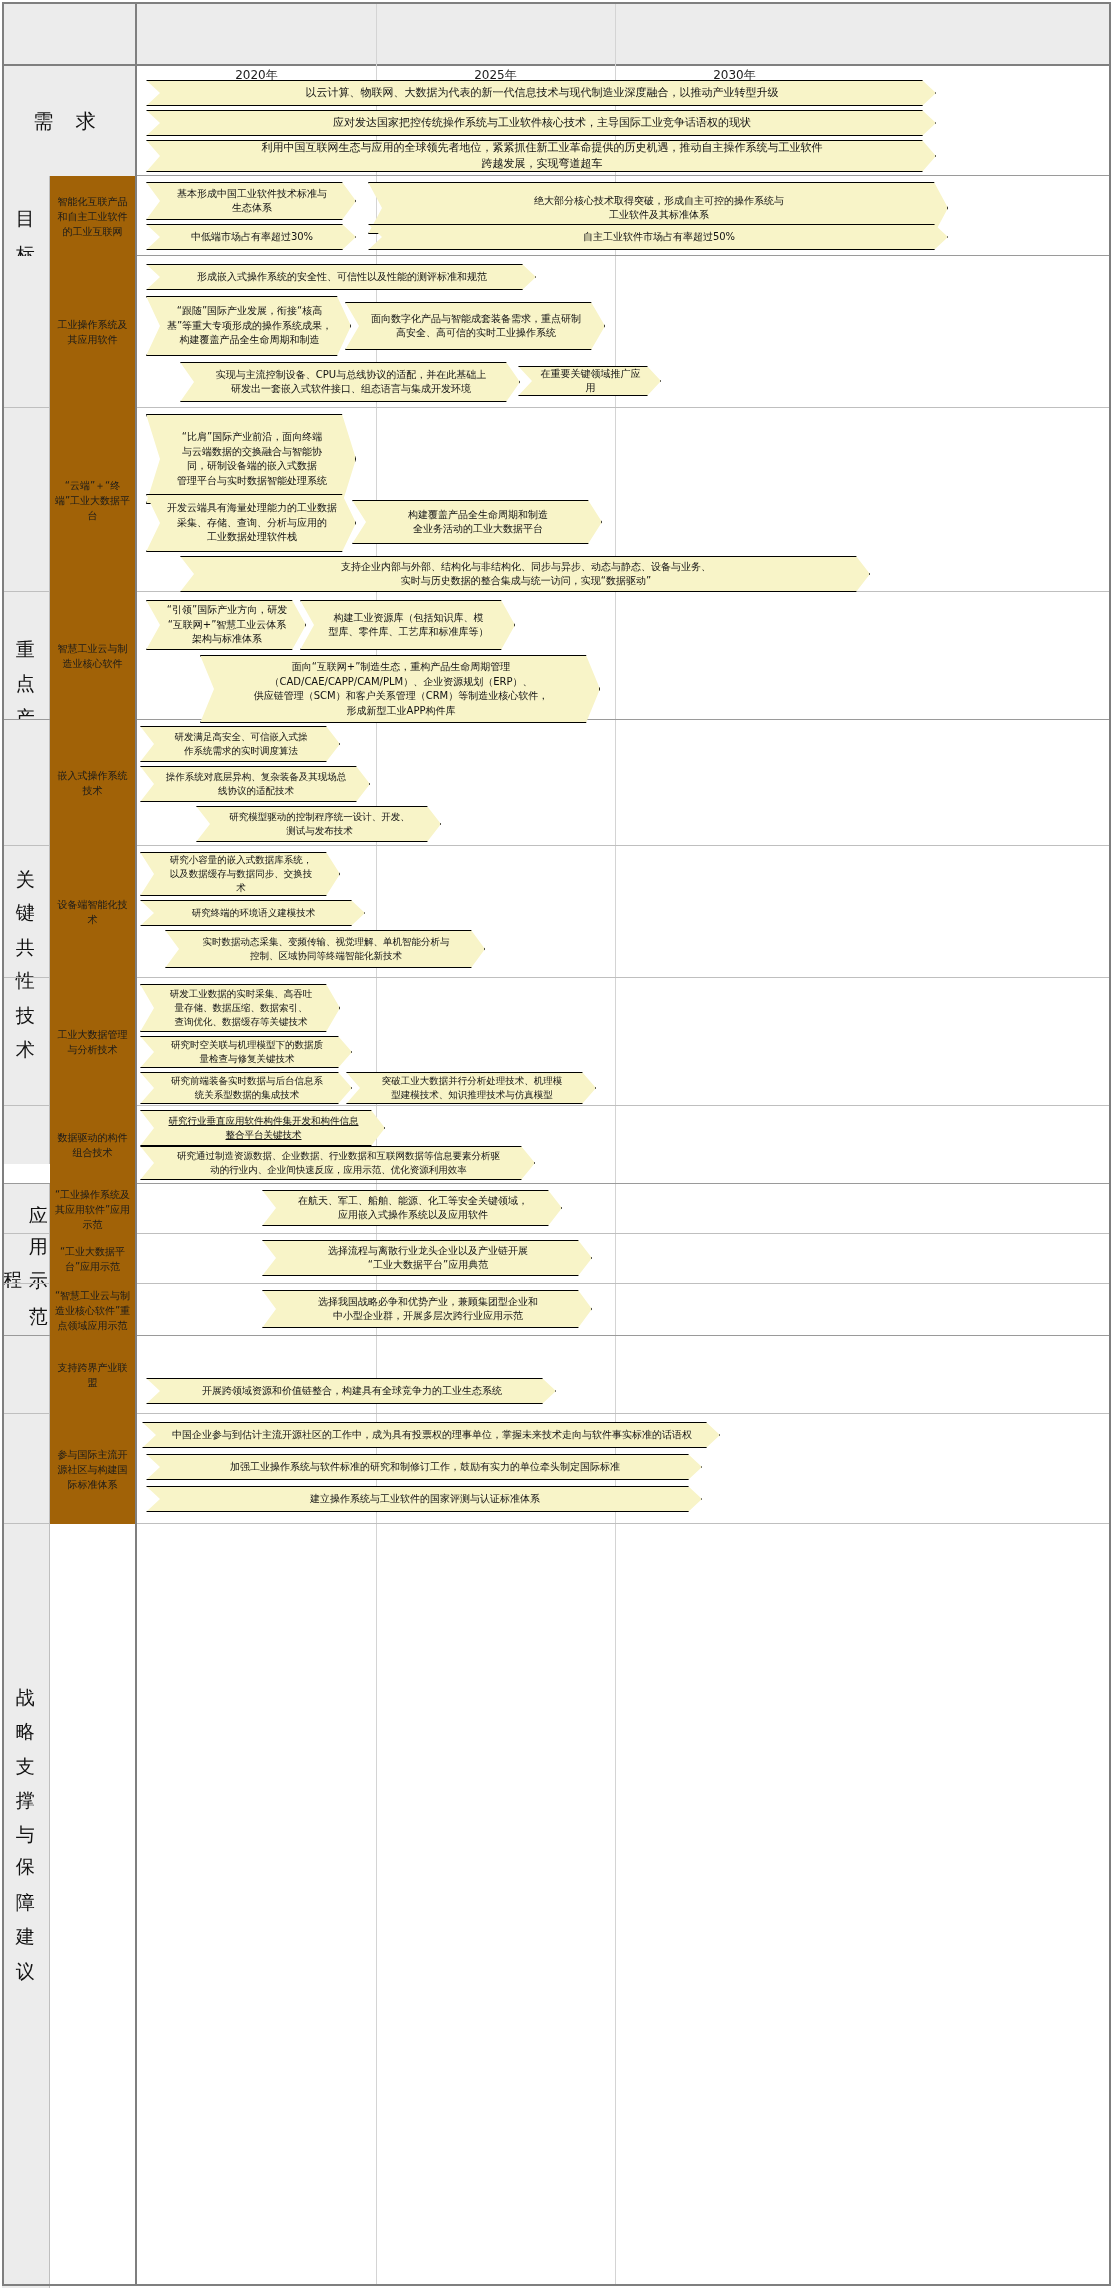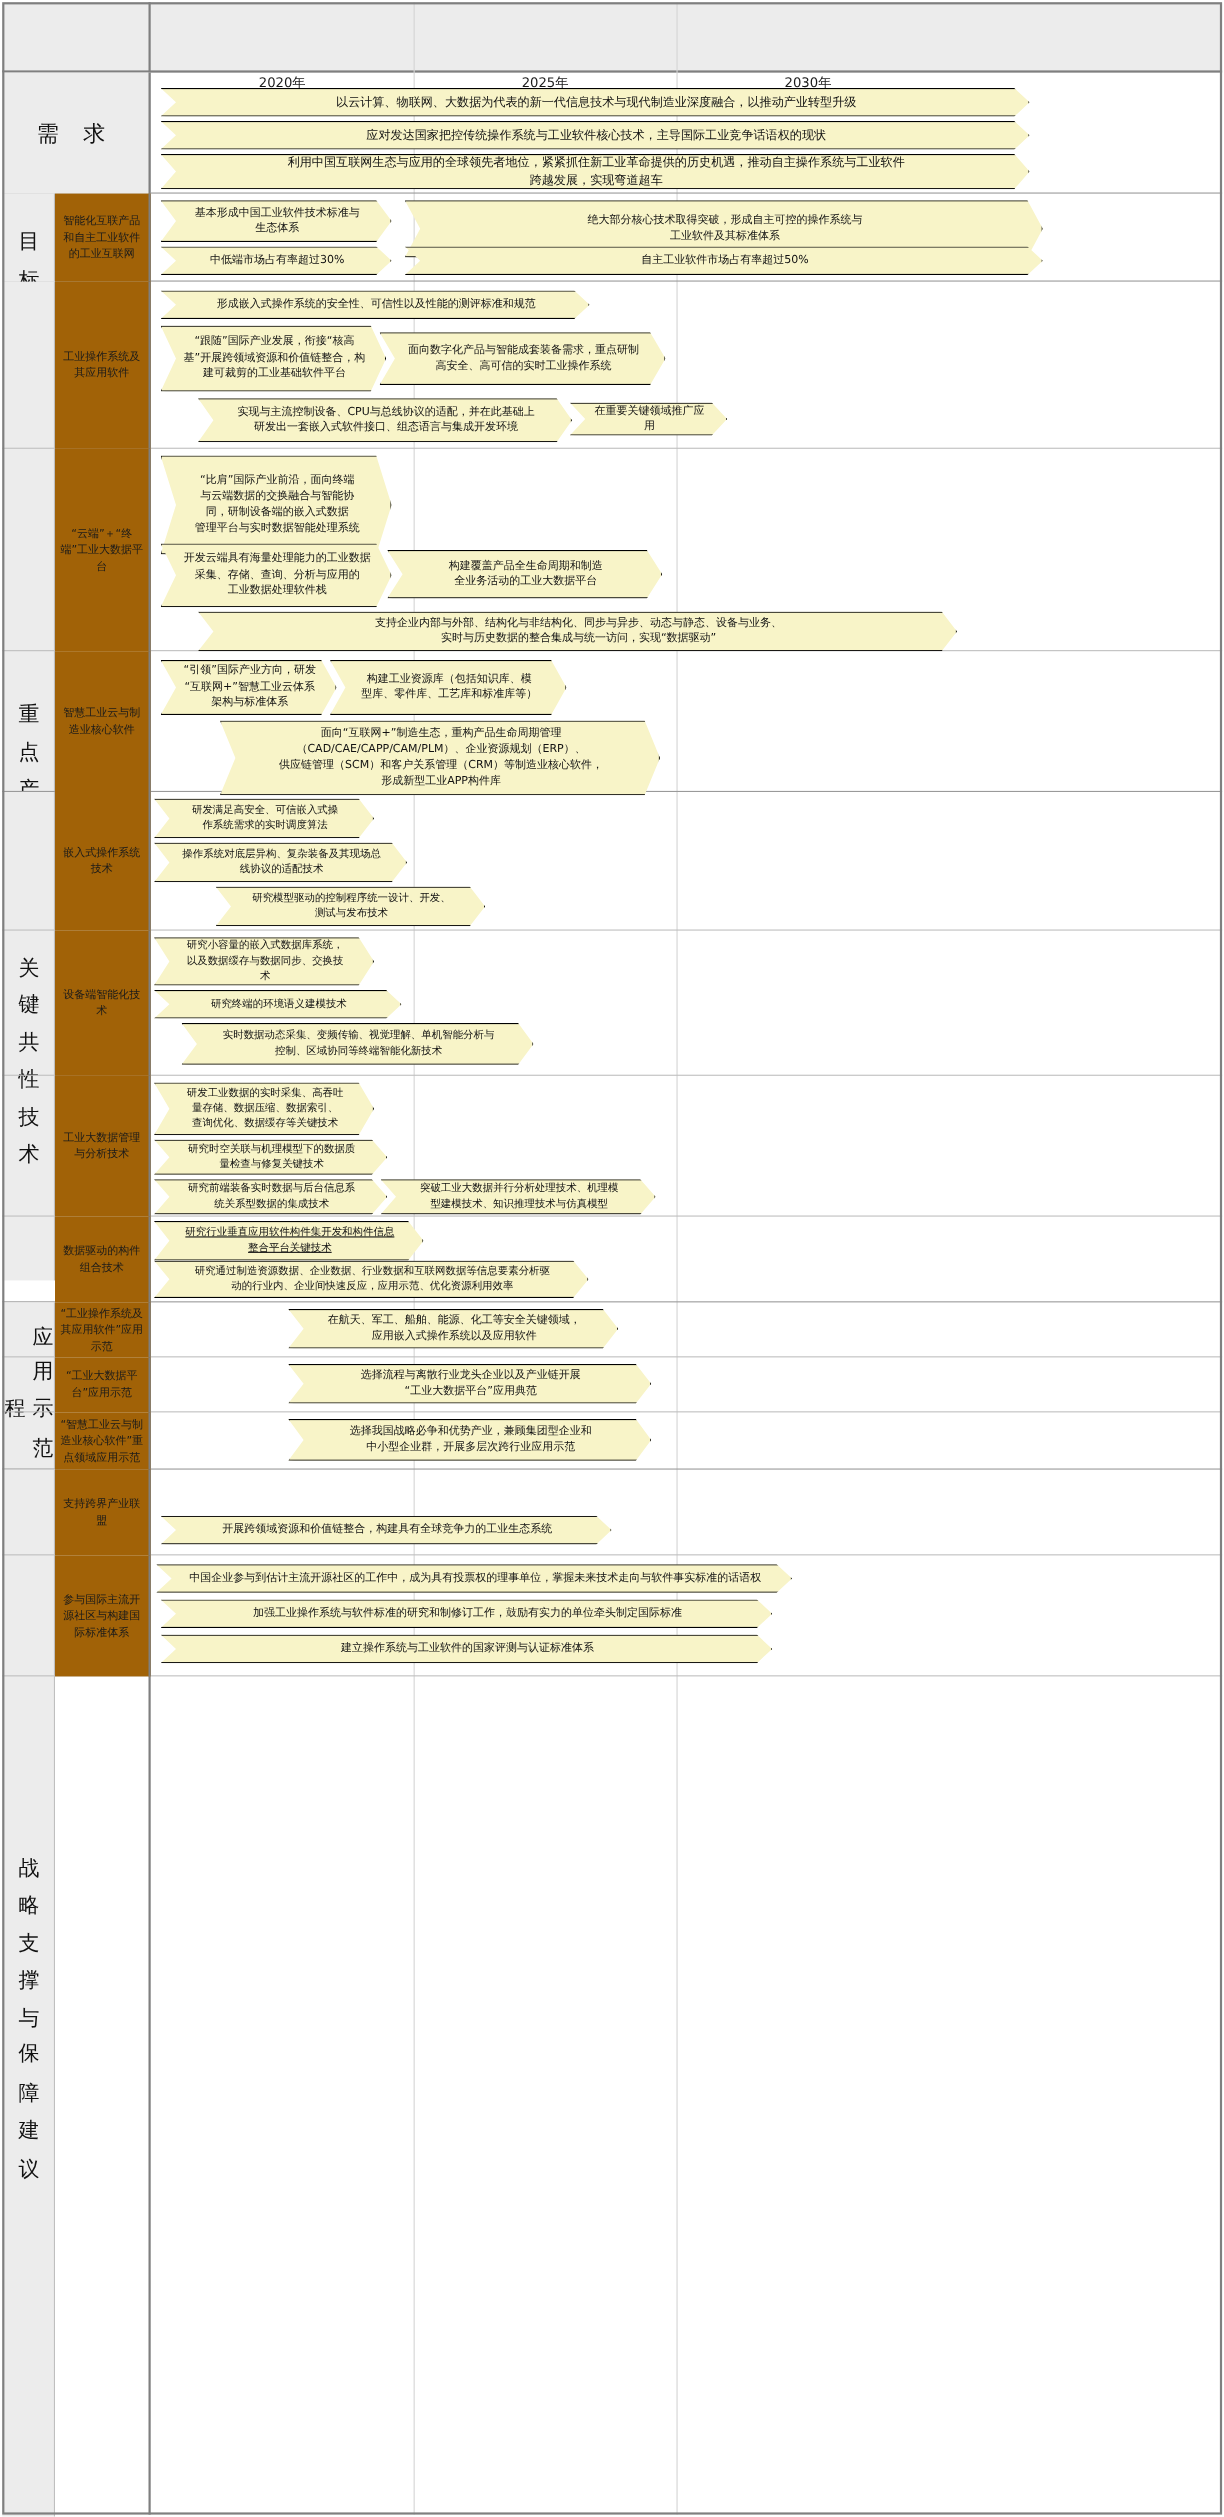--- a/index.html
+++ b/index.html
@@ -149,21 +149,21 @@
   <div class="chev sm" style="left:146px; top:224px; width:210px; height:26px;">中低端市场占有率超过30%</div>
   <div class="chev sm" style="left:368px; top:224px; width:580px; height:26px;">自主工业软件市场占有率超过50%</div>
 
   <div class="l1cell" style="top:256px; height:844px;">
     <span class="vtext">重 点 产 品</span>
   </div>
 
   <div class="rowband" style="top:256px; height:152px;"></div>
   <div class="l2cell" style="top:256px; height:152px;">工业操作系统及其应用软件</div>
   <div class="chev sm" style="left:146px; top:264px; width:390px; height:26px;">形成嵌入式操作系统的安全性、可信性以及性能的测评标准和规范</div>
-  <div class="chev sm" style="left:146px; top:296px; width:205px; height:60px;">“跟随”国际产业发展，衔接“核高基”开展跨领域资源和价值链整合，构建可裁剪的工业基础软件平台</div>
+  <div class="chev sm" style="left:146px; top:296px; width:205px; height:60px;">“跟随”国际产业发展，衔接“核高基”等重大专项形成的操作系统成果，构建覆盖产品全生命周期和制造</div>
   <div class="chev sm" style="left:345px; top:302px; width:260px; height:48px;">面向数字化产品与智能成套装备需求，重点研制
 高安全、高可信的实时工业操作系统</div>
   <div class="chev sm" style="left:180px; top:362px; width:340px; height:40px;">实现与主流控制设备、CPU与总线协议的适配，并在此基础上
 研发出一套嵌入式软件接口、组态语言与集成开发环境</div>
   <div class="chev sm" style="left:518px; top:366px; width:143px; height:30px;">在重要关键领域推广应用</div>
 
   <div class="rowband" style="top:408px; height:184px;"></div>
   <div class="l2cell" style="top:408px; height:184px;">“云端”＋“终端”工业大数据平台</div>
   <div class="chev sm" style="left:146px; top:414px; width:210px; height:90px;">“比肩”国际产业前沿，面向终端
 与云端数据的交换融合与智能协

